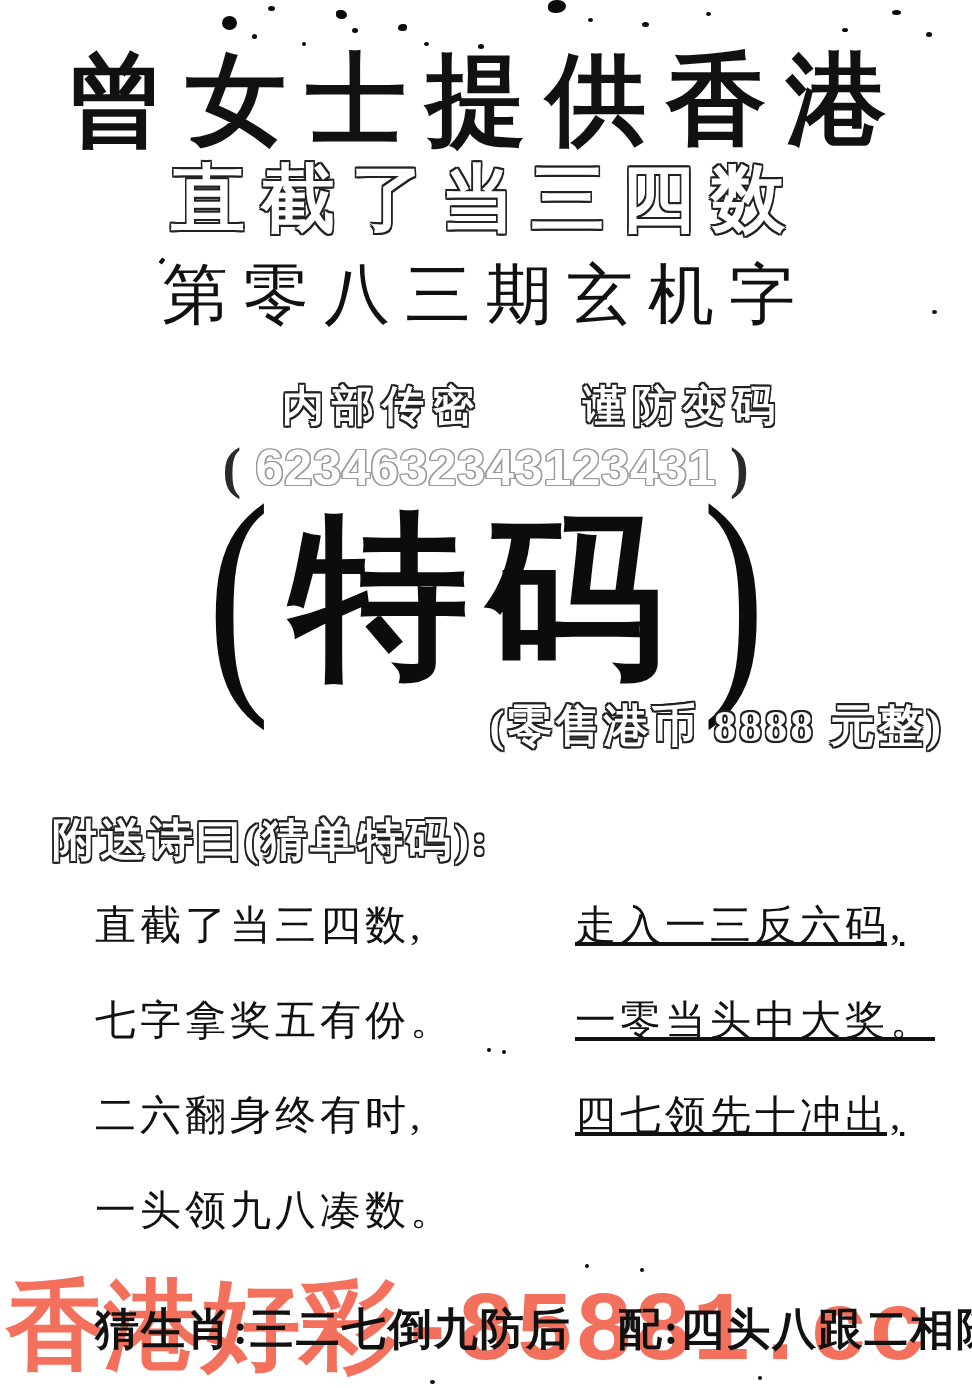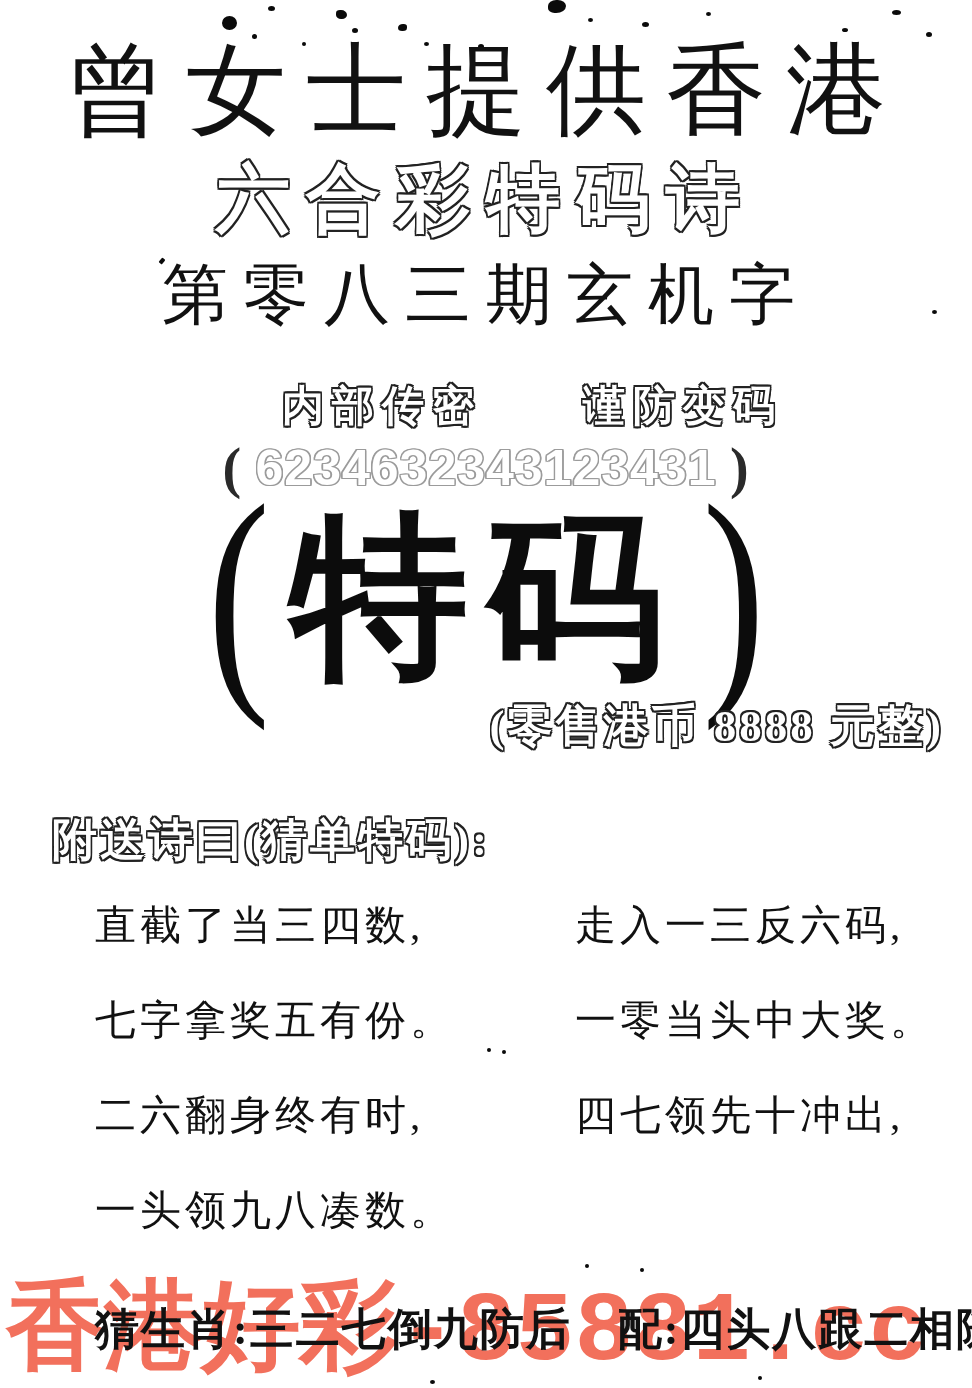--- a/index.html
+++ b/index.html
@@ -26,21 +26,21 @@
   }
   .hollow-gray{
     color:#ffffff;
     text-shadow:
       -1.4px -1.4px 0 #9b9b9b, 1.4px -1.4px 0 #9b9b9b,
       -1.4px  1.4px 0 #9b9b9b, 1.4px  1.4px 0 #9b9b9b,
       -1.4px  0    0 #9b9b9b, 1.4px  0    0 #9b9b9b,
        0    -1.4px 0 #9b9b9b, 0     1.4px 0 #9b9b9b;
   }
 
-  .title1{top:38px;font-size:100px;font-weight:400;letter-spacing:20px;line-height:1.05;}
+  .title1{top:48px;font-size:100px;font-weight:700;letter-spacing:20px;line-height:1.05;}
   .title2{top:150px;font-size:74px;font-weight:700;letter-spacing:16px;}
   .title3{top:250px;font-size:66px;font-weight:400;letter-spacing:15px;}
 
   .labels-row{top:378px;left:0;width:100%;}
   .label-left{position:absolute;left:282px;top:0;font-size:42px;font-weight:700;letter-spacing:8px;}
   .label-right{position:absolute;left:583px;top:0;font-size:42px;font-weight:700;letter-spacing:8px;}
 
   .code-line{top:436px;font-size:50px;letter-spacing:1px;}
   .code-line .paren{color:#2a2a2a;font-weight:700;font-size:56px;vertical-align:-2px;}
   .code-line .digits{font-weight:700;font-family:"Liberation Sans",sans-serif;}
@@ -56,21 +56,21 @@
     font-weight:900;letter-spacing:18px;color:#0c0c0c;
     vertical-align:middle;margin:0 6px;padding-top:10px;
   }
   .price{top:696px;right:28px;font-size:45px;font-weight:700;letter-spacing:3px;}
 
   .poem-intro{top:810px;left:52px;font-size:45px;font-weight:700;letter-spacing:3px;}
 
   .poem-grid{top:898px;left:0;width:100%;}
   .poem-col{position:absolute;top:0;}
   .poem-col.left{left:95px;}
-  .poem-col.right{left:575px;}
+  .poem-col.right{left:575px;text-decoration:underline;}
   .poem-line{height:95px;font-size:41px;letter-spacing:4px;white-space:nowrap;}
 
   .bottom-area{top:1278px;left:0;width:100%;height:110px;}
   .watermark{
     position:absolute;left:6px;top:6px;z-index:1;
     font-family:Liberation Mono, monospace;
     font-weight:900;font-size:98px;letter-spacing:0px;line-height:1;
     white-space:nowrap;
   }
   .bottom-text{
@@ -105,21 +105,21 @@
   <div class="speck" style="left:160px;top:258px;width:4px;height:6px;transform:rotate(40deg);border-radius:20%;"></div>
   <div class="speck" style="left:487px;top:1048px;width:4px;height:4px;"></div>
   <div class="speck" style="left:502px;top:1050px;width:4px;height:4px;"></div>
   <div class="speck" style="left:585px;top:1264px;width:4px;height:4px;"></div>
   <div class="speck" style="left:640px;top:1268px;width:4px;height:4px;"></div>
   <div class="speck" style="left:168px;top:1290px;width:5px;height:5px;"></div>
   <div class="speck" style="left:430px;top:1380px;width:5px;height:4px;"></div>
   <div class="speck" style="left:758px;top:1376px;width:4px;height:4px;"></div>
 
   <div class="abs center title1">曾女士提供香港</div>
-  <div class="abs center title2 hollow">六合彩特码诗</div>
+  <div class="abs center title2 hollow">直截了当三四数</div>
   <div class="abs center title3">第零八三期玄机字</div>
 
   <div class="abs labels-row">
     <span class="label-left hollow">内部传密</span>
     <span class="label-right hollow">谨防变码</span>
   </div>
 
   <div class="abs center code-line">
     <span class="paren">(</span>
     <span class="digits hollow-gray">6234632343123431</span>

